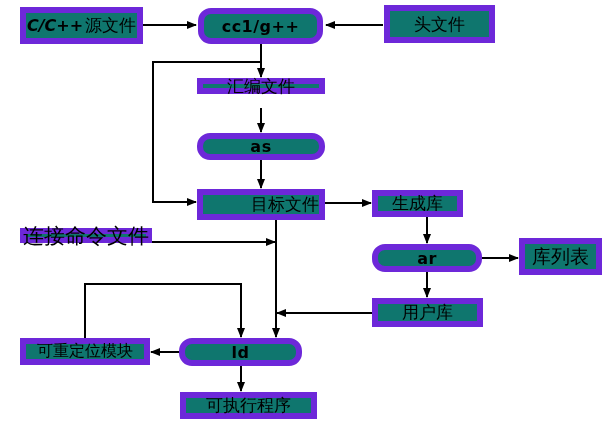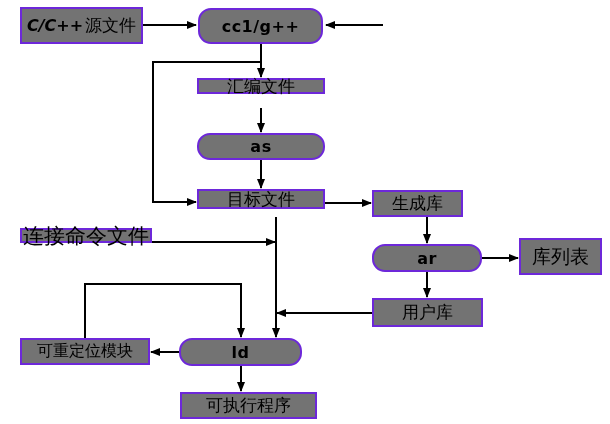--- a/index.html
+++ b/index.html
@@ -12,22 +12,22 @@
     font-family:"Liberation Serif","DejaVu Serif",serif;
   }
   .edges-layer {
     position:absolute;
     left:0; top:0;
     width:610px; height:424px;
   }
   .node {
     position:absolute;
     box-sizing:border-box;
-    border:2px solid #6d28d9;
-    background:#737373;
+    border:6px solid #6d28d9;
+    background:#0f766e;
     display:flex;
     align-items:center;
     justify-content:center;
     white-space:nowrap;
     color:#000000;
     font-size:17px;
     font-family:"Liberation Serif","DejaVu Serif",serif;
   }
   .node.latin {
     font-family:"DejaVu Sans","Liberation Sans",sans-serif;
@@ -76,30 +76,33 @@
 
   <div class="node" style="left:20px;top:7px;width:123px;height:37px;">
     <span class="label-latin-italic">C/C++</span>
     <span>源文件</span>
   </div>
 
   <div class="node latin" style="left:198px;top:8px;width:125px;height:36px;">
     <span>cc1/g++</span>
   </div>
 
+  <div class="node" style="left:384px;top:5px;width:111px;height:38px;">
+    <span>头文件</span>
+  </div>
 
   <div class="node" style="left:197px;top:78px;width:128px;height:16px;">
     <span>汇编文件</span>
   </div>
 
   <div class="node latin" style="left:197px;top:133px;width:128px;height:27px;">
     <span>as</span>
   </div>
 
-  <div class="node" style="left:197px;top:189px;width:128px;height:20px;">
+  <div class="node" style="left:197px;top:189px;width:128px;height:31px;justify-content:flex-end;">
     <span>目标文件</span>
   </div>
 
   <div class="node" style="left:372px;top:190px;width:91px;height:27px;">
     <span>生成库</span>
   </div>
 
   <div class="node" style="left:20px;top:228px;width:132px;height:15px;font-size:21px;">
     <span>连接命令文件</span>
   </div>

